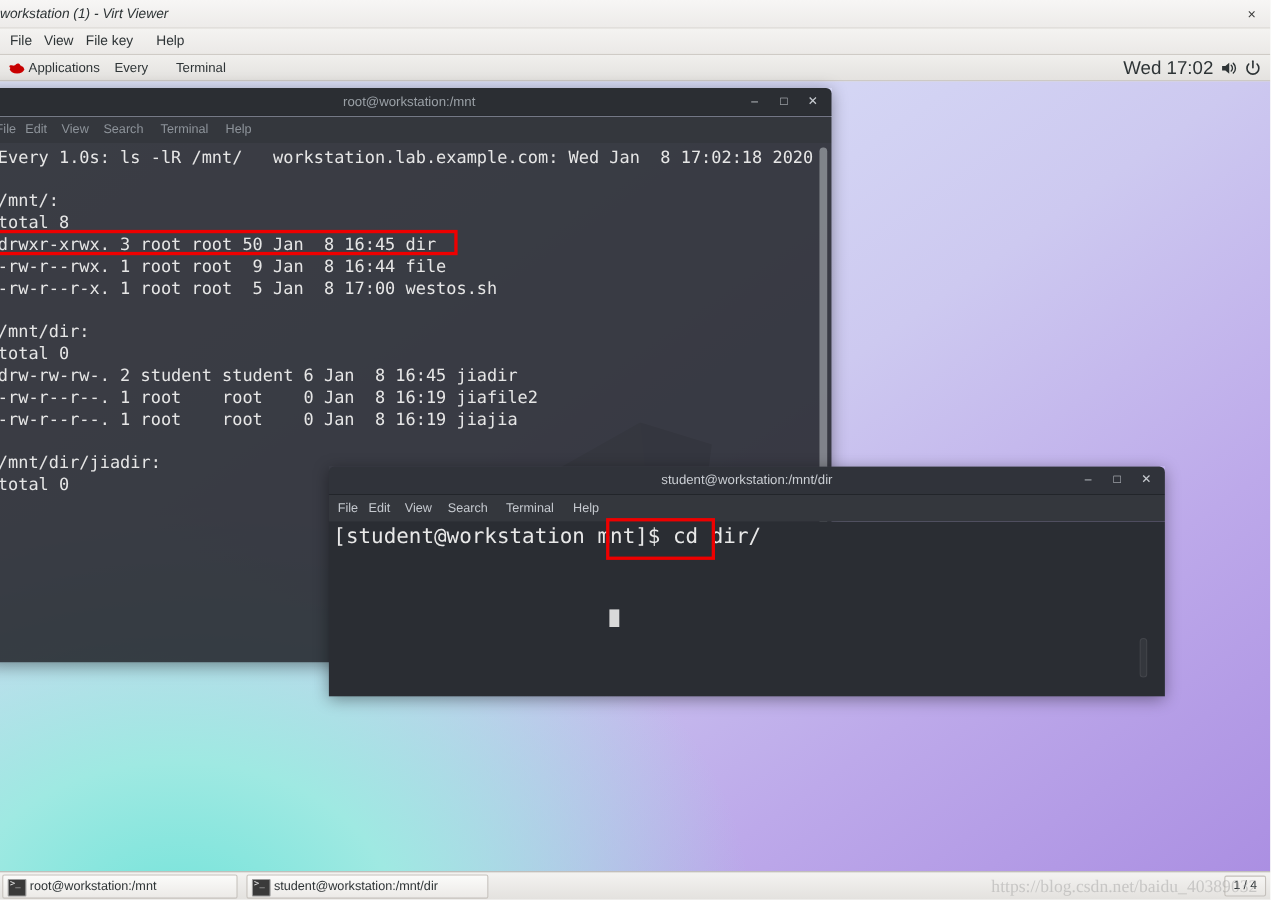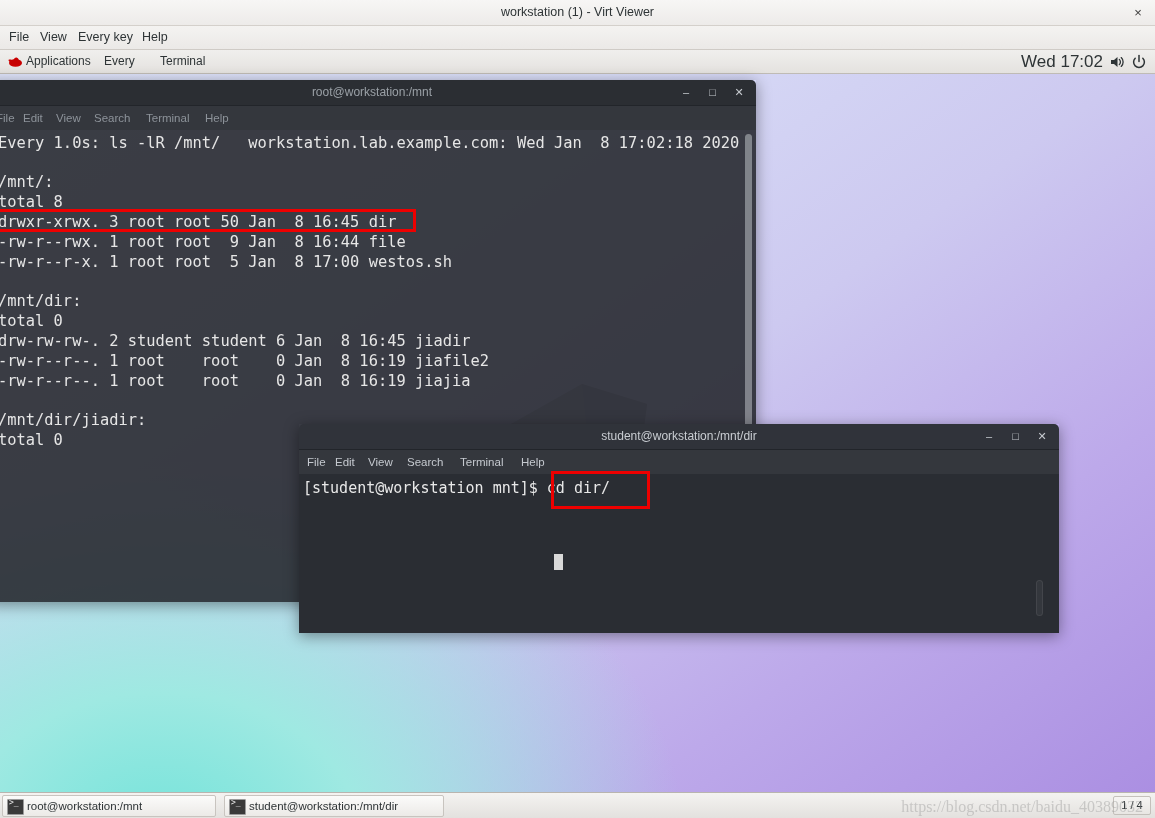--- a/index.html
+++ b/index.html
@@ -31,23 +31,23 @@
     width: 1155px; height: 26px;
     background: linear-gradient(to bottom, #f7f6f5 0%, #edebe9 100%);
     border-bottom: 1px solid #d4d0cb;
     box-sizing: border-box;
   }
   .vv-title {
     position: absolute;
     left: 0; top: 0;
     width: 1155px;
     line-height: 25px;
-    text-align: center;
     font-size: 12.5px;
     color: #2e3436;
+    font-style: italic;
   }
   .vv-close {
     position: absolute;
     right: 8px; top: 4px;
     width: 18px; height: 18px;
     line-height: 18px;
     text-align: center;
     font-size: 13px;
     color: #3c3c3c;
     cursor: pointer;
@@ -193,21 +193,21 @@
     font-family: "DejaVu Sans Mono", "Liberation Mono", monospace;
     font-size: 15.4px;
     line-height: 19.6px;
     color: #e6e6e6;
     letter-spacing: 0px;
   }
   .tline2 {
     position: absolute;
     white-space: pre;
     font-family: "DejaVu Sans Mono", "Liberation Mono", monospace;
-    font-size: 15px;
+    font-size: 19px;
     line-height: 21px;
     color: #e8e8e8;
   }
 
   .term-scrollbar {
     position: absolute;
     top: 4px;
     width: 7px;
     border-radius: 4px;
     background: rgba(255,255,255,0.16);
@@ -308,21 +308,21 @@
 <div id="app">
 
   <div class="vv-titlebar">
     <div class="vv-title">workstation (1) - Virt Viewer</div>
     <div class="vv-close">×</div>
   </div>
 
   <div class="vv-menubar">
     <div class="mi" style="left:4px">File</div>
     <div class="mi" style="left:35px">View</div>
-    <div class="mi" style="left:73px">Every key</div>
+    <div class="mi" style="left:73px">File key</div>
     <div class="mi" style="left:137px">Help</div>
   </div>
 
   <div class="gnome-panel">
     <svg class="rh-logo" viewBox="0 0 32 26">
       <ellipse cx="17" cy="15" rx="13" ry="7.5" fill="#cc0000"></ellipse>
       <path d="M6 13 C3 11 2 9 4 8 C6 7.2 10 8.5 13 10 Z" fill="#cc0000"></path>
       <path d="M13 9 C14 5.5 17 3.5 20 4.5 C23 5.6 24 9 23 11.5 Z" fill="#cc0000"></path>
       <ellipse cx="17" cy="13" rx="12" ry="6" fill="#bb0000" opacity="0.35"></ellipse>
     </svg>

